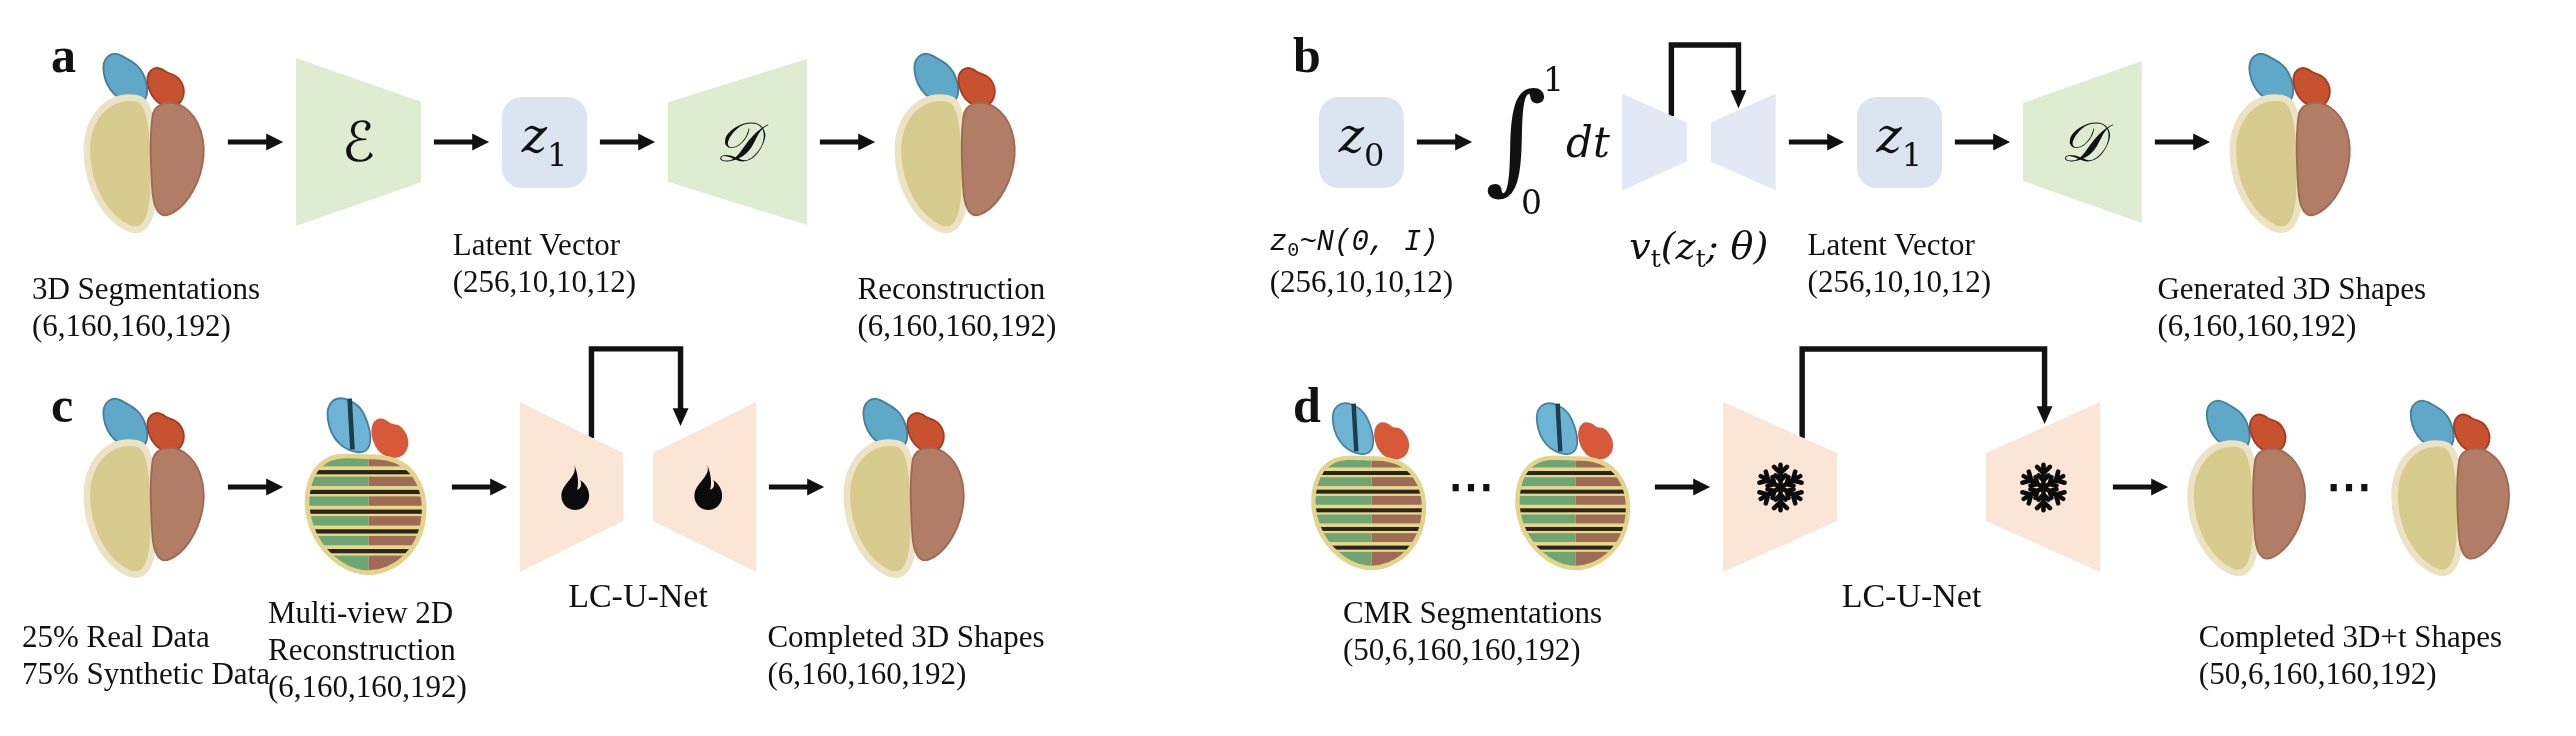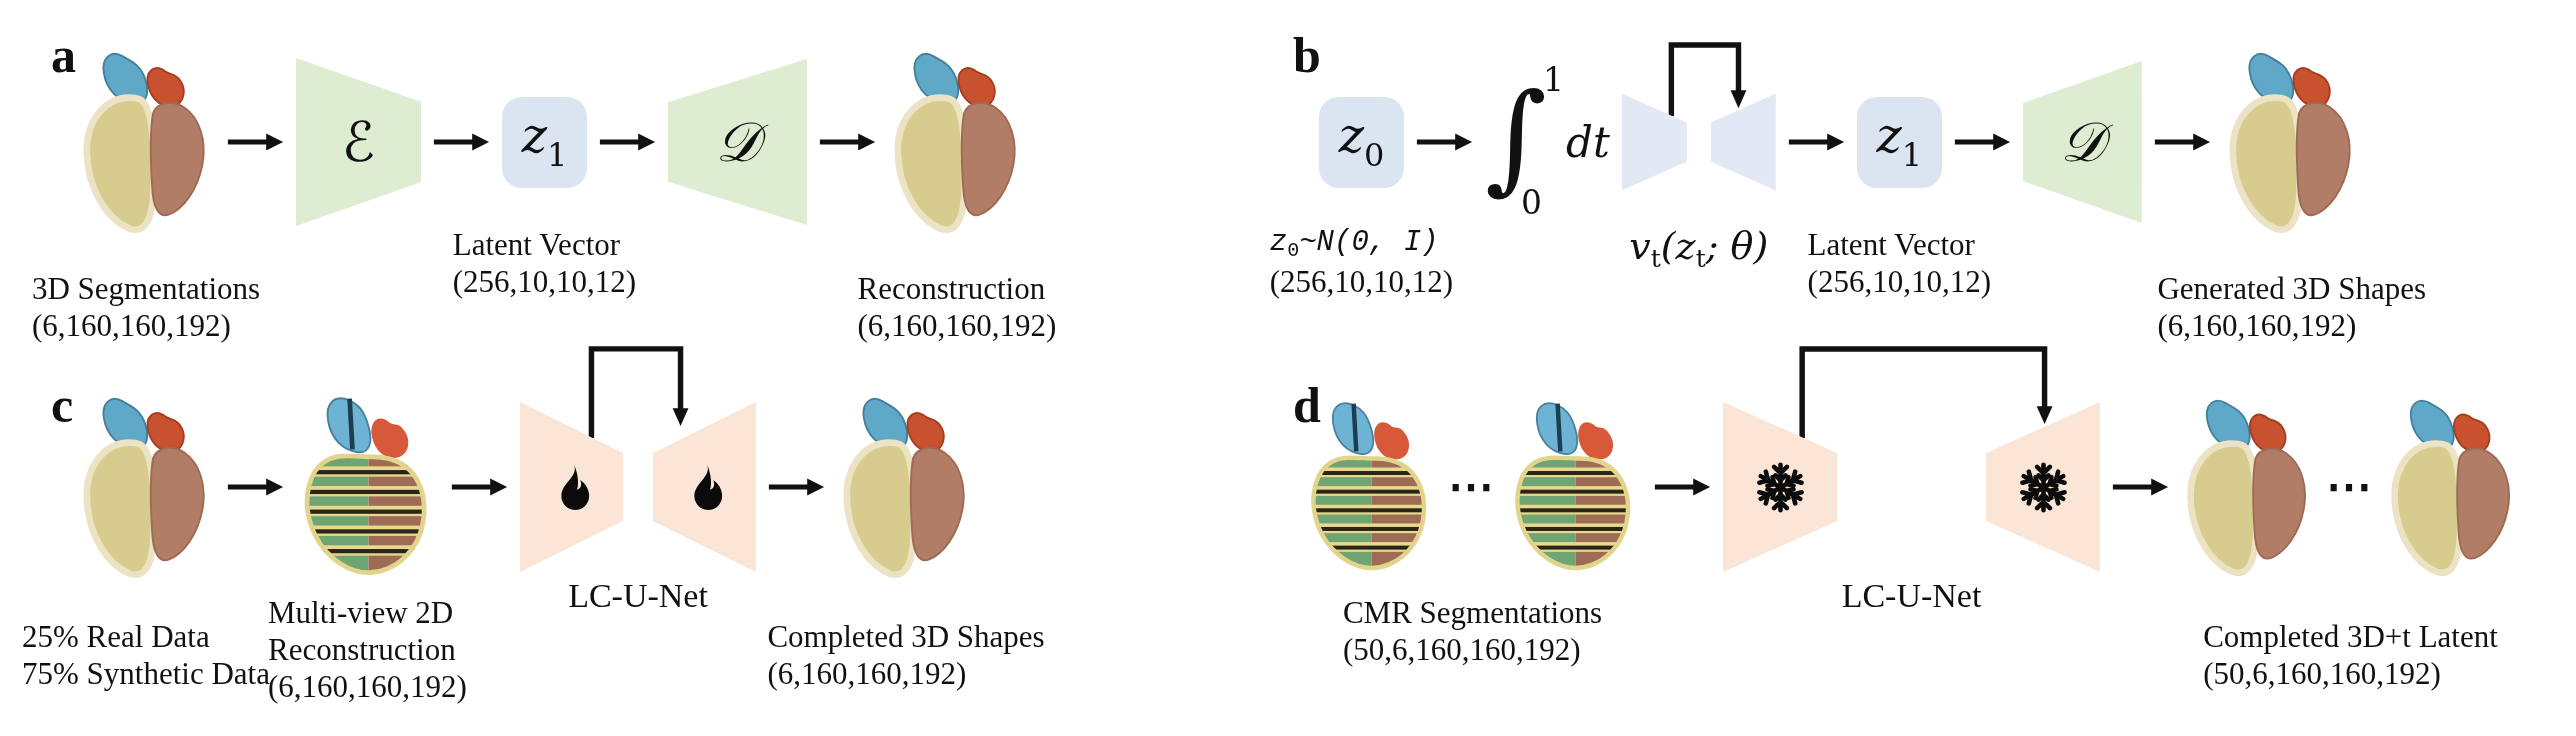--- a/index.html
+++ b/index.html
@@ -494,21 +494,21 @@
             <svg viewBox="0 0 145 205" width="135" height="190">
                 <use href="#heart3d"></use>
               </svg>
             <span class="dots">⋯</span>
             <svg viewBox="0 0 145 205" width="135" height="190">
                 <use href="#heart3d"></use>
               </svg>
           </div>
         </div>
         <div class="cap cap-heart">
-          <div>Completed 3D+t Latent</div>
+          <div>Completed 3D+t Shapes</div>
           <div>(50,6,160,160,192)</div>
         </div>
       </div>
 
     </div>
   </section>
 
 </div>
 
 

